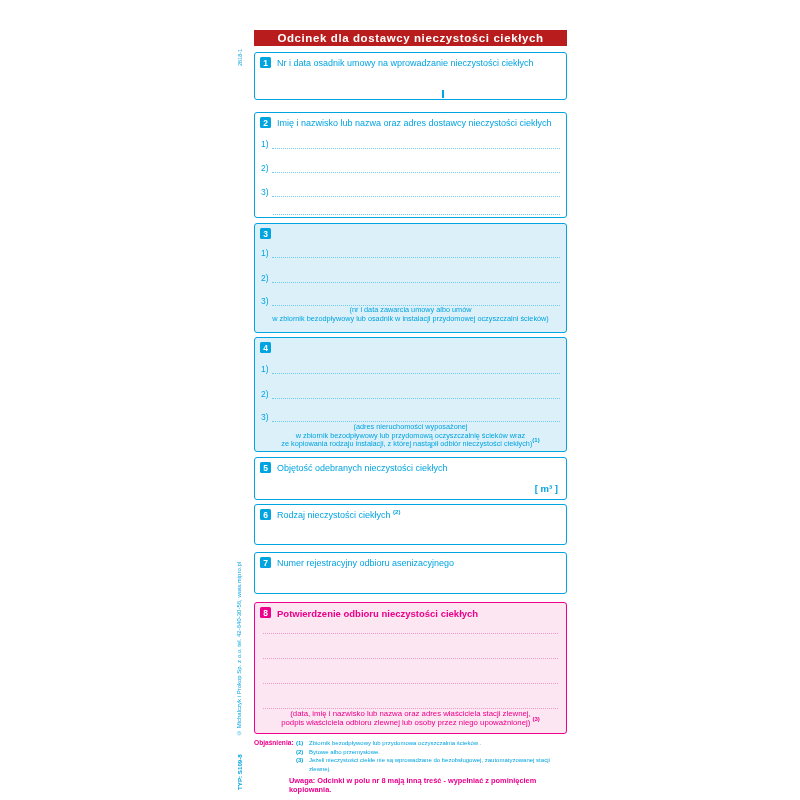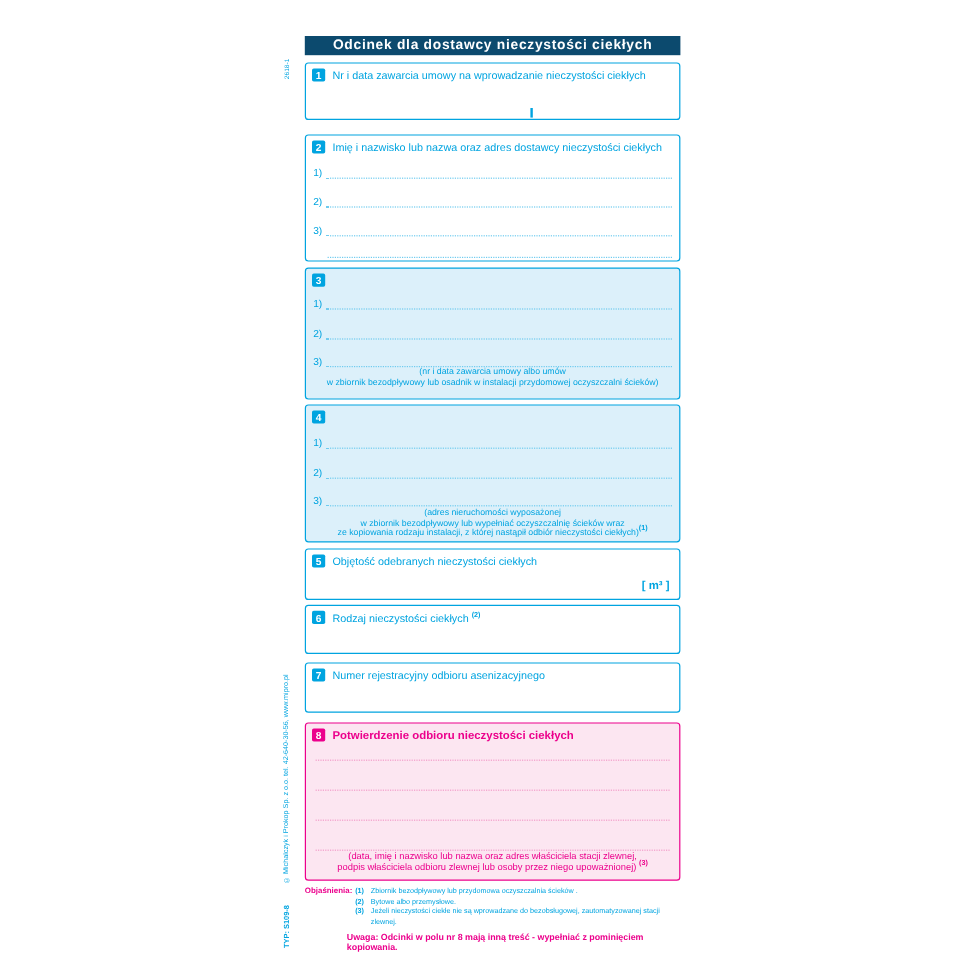--- a/index.html
+++ b/index.html
@@ -12,21 +12,21 @@
     position:absolute; writing-mode:vertical-rl; transform:rotate(180deg);
     color:#00A4E0; white-space:nowrap; width:9px; overflow:hidden;
   }
   .print-code { left:237px; top:20px; height:46px; font-size:5.5px; }
   .publisher  { left:236px; top:430px; height:306px; font-size:6px; }
   .type-code  { left:236px; top:734px; height:56px; font-size:6.2px; font-weight:bold; }
 
   
   .header {
     position:absolute; left:254px; top:30px; width:313px; height:16px;
-    background:#0c4a6e; color:#fff; font-weight:bold; font-size:11.5px;
+    background:#b91c1c; color:#fff; font-weight:bold; font-size:11.5px;
     text-align:center; line-height:16px; letter-spacing:0.6px;
   }
 
   
   .box {
     position:absolute; left:254px; width:313px; box-sizing:border-box;
     border:1.5px solid #00A4E0; border-radius:3px; background:#fff;
   }
   .box.fill-blue { background:#DCF0FA; }
   .box.pink { border-color:#EC008C; background:#FCE6F1; }
@@ -81,21 +81,21 @@
   <div class="vtext publisher">© Michalczyk i Prokop  Sp. z o.o.    tel. 42-640-30-56,   www.mipro.pl</div>
   <div class="vtext type-code">TYP: S109-8</div>
 
   <div class="header">
     <span>Odcinek dla dostawcy nieczystości ciekłych</span>
   </div>
 
   <div class="box b1">
     <div class="box-head">
       <span class="chip">1</span>
-      <span class="box-title">Nr i data zawarcia umowy na wprowadzanie nieczystości ciekłych</span>
+      <span class="box-title">Nr i data osadnik umowy na wprowadzanie nieczystości ciekłych</span>
     </div>
     <div class="tick"></div>
   </div>
 
   <div class="box b2">
     <div class="box-head">
       <span class="chip">2</span>
       <span class="box-title">Imię i nazwisko lub nazwa oraz adres dostawcy nieczystości ciekłych</span>
     </div>
     <div class="fill-row" style="top:26px">
@@ -148,21 +148,21 @@
     <div class="fill-row" style="top:51px">
       <span class="line-label">2)</span>
       <span class="dotline"></span>
     </div>
     <div class="fill-row" style="top:74px">
       <span class="line-label">3)</span>
       <span class="dotline"></span>
     </div>
     <div class="caption" style="top:85px">
       <div>(adres nieruchomości wyposażonej</div>
-      <div>w zbiornik bezodpływowy lub wypełniać oczyszczalnię ścieków wraz</div>
+      <div>w zbiornik bezodpływowy lub przydomową oczyszczalnię ścieków wraz</div>
       <div><span>ze kopiowania rodzaju instalacji, z której nastąpił odbiór nieczystości ciekłych)</span><sup class="ref">(1)</sup></div>
     </div>
   </div>
 
   <div class="box b5">
     <div class="box-head">
       <span class="chip">5</span>
       <span class="box-title">Objętość odebranych nieczystości ciekłych</span>
     </div>
     <div class="unit">[ m³ ]</div>

